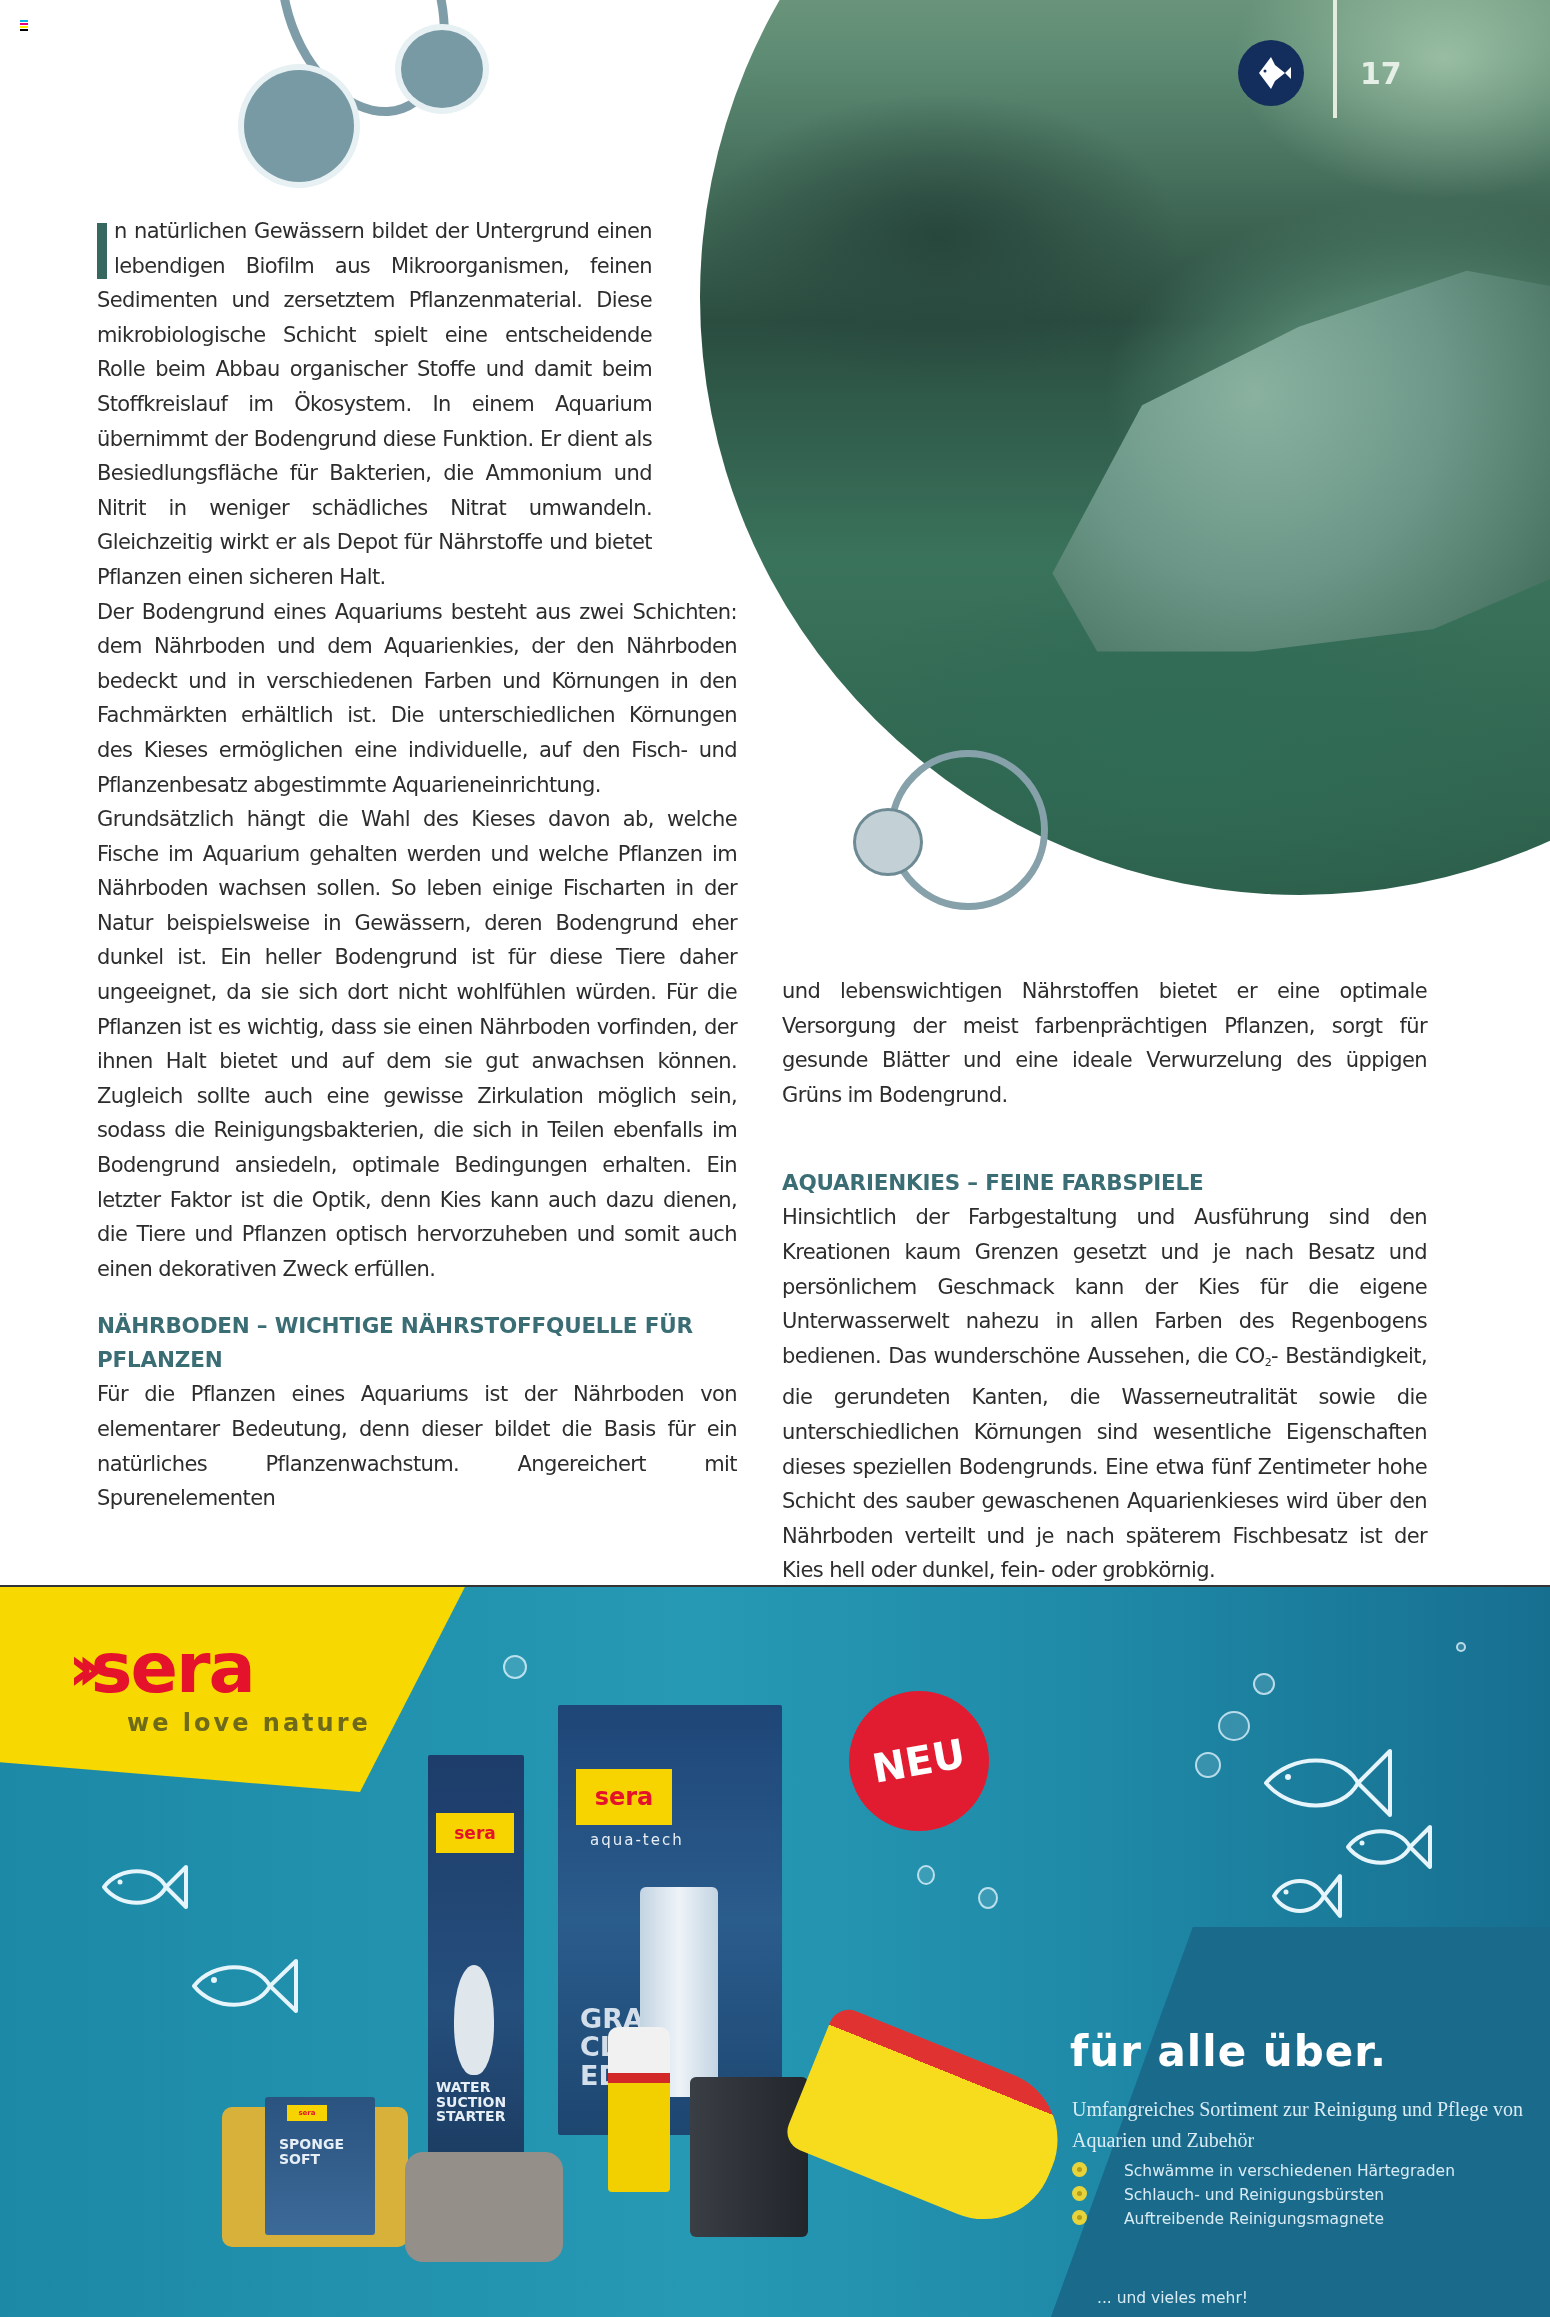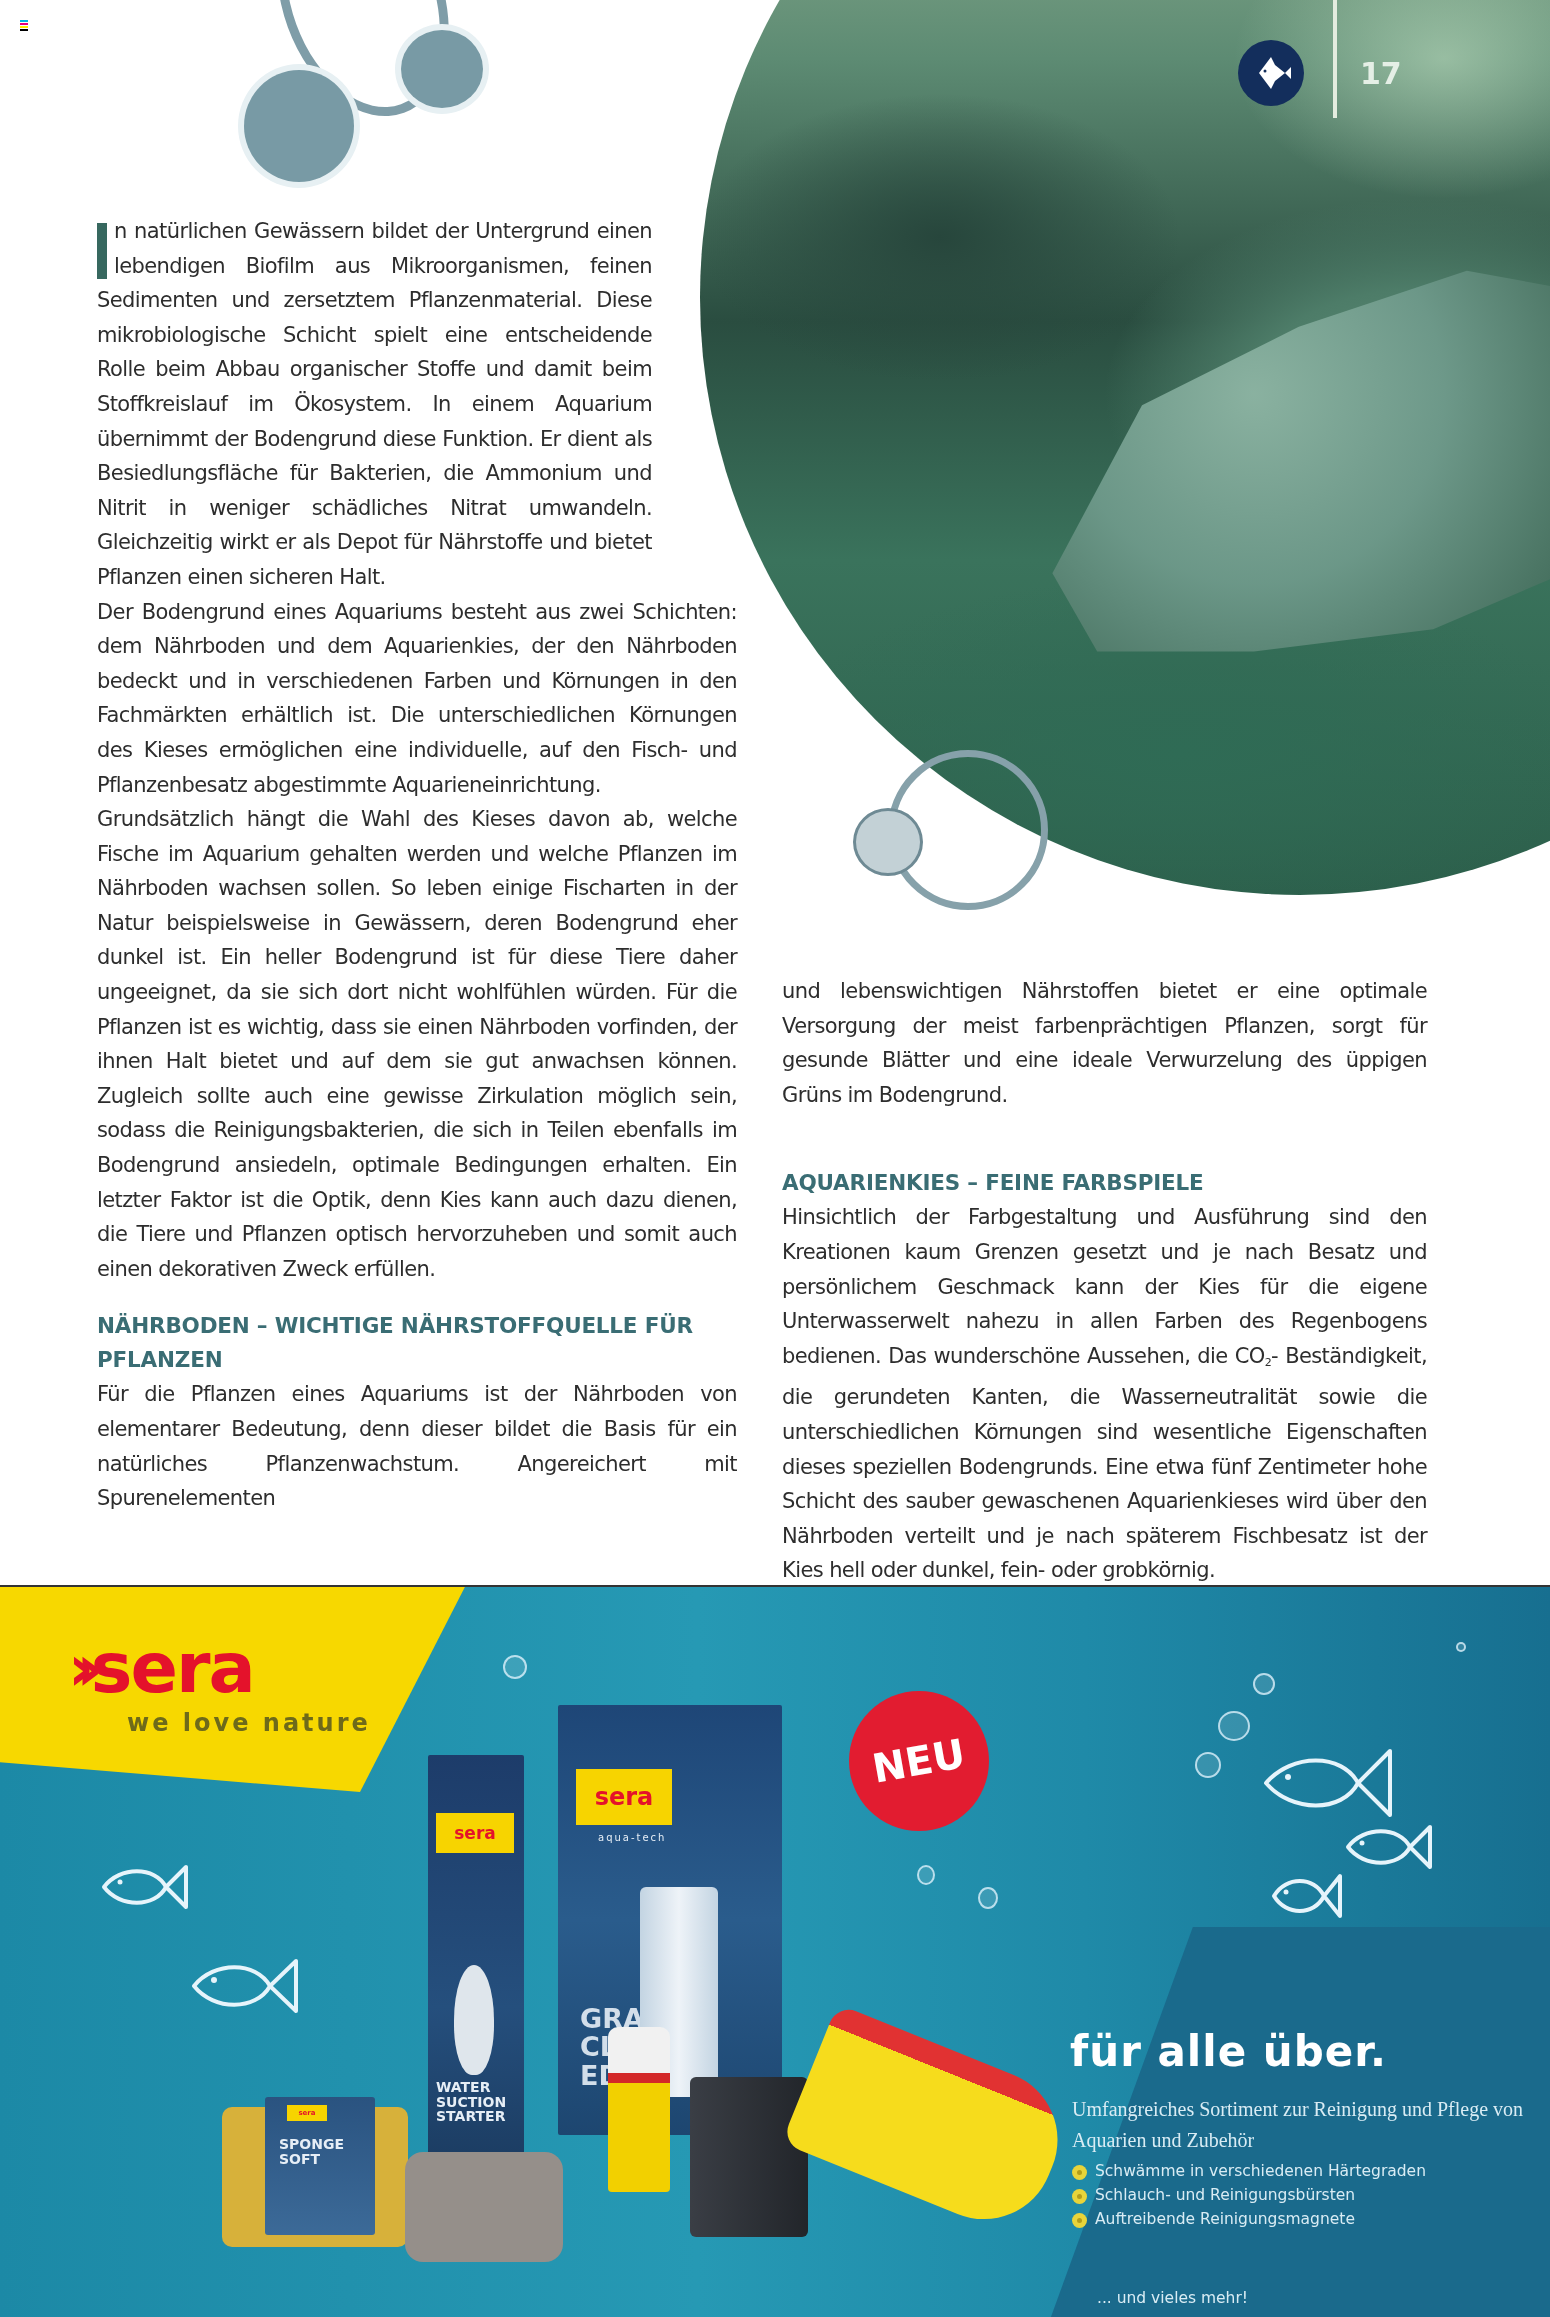--- a/index.html
+++ b/index.html
@@ -77,21 +77,21 @@
   .bottle { left: 608px; top: 440px; width: 62px; height: 165px; background: linear-gradient(180deg,#f1f1f1 0 28%, #d32828 28% 34%, #f2d000 34% 100%); border-radius: 10px 10px 4px 4px; }
   .magnet { left: 690px; top: 490px; width: 118px; height: 160px; background: linear-gradient(90deg,#3a3e45,#22252a); border-radius: 6px; }
   .roll { left: 800px; top: 460px; width: 260px; height: 150px; background: linear-gradient(180deg,#e13232 0 15%, #f6dc1c 15% 100%); border-radius: 20px 70px 70px 20px; transform: rotate(22deg); }
   .sponge-yellow { left: 222px; top: 520px; width: 186px; height: 140px; background: #d7b13a; border-radius: 10px; }
   .sponge-card { left: 265px; top: 510px; width: 110px; height: 138px; background: linear-gradient(180deg,#2a5380,#3c6a98); border-radius: 3px; }
   .sponge-grey { left: 405px; top: 565px; width: 158px; height: 110px; background: #958f8a; border-radius: 18px; }
 
   .ad-headline { position: absolute; left: 1070px; top: 440px; font-family: "DejaVu Sans", sans-serif; font-weight: bold; font-size: 42px; color: #ffffff; letter-spacing: 1px; }
   .ad-sub { position: absolute; left: 1072px; top: 507px; font-family: Liberation Serif, serif; font-size: 20px; line-height: 31px; color: #d9ecf4; width: 470px; }
   .ad-list { position: absolute; left: 1072px; top: 575px; font-family: "DejaVu Sans", sans-serif; font-size: 15.5px; color: #d9ecf4; list-style: none; }
-  .ad-list li { display: flex; align-items: flex-end; margin-bottom: 6px; }
+  .ad-list li { display: flex; align-items: flex-start; margin-bottom: 6px; gap: 29px; }
   .bullet { width: 15px; height: 15px; border-radius: 50%; background: #e8d43a; margin-right: 8px; display: inline-block; position: relative; }
   .bullet::after { content: ""; position: absolute; left: 5px; top: 5px; width: 5px; height: 5px; background: #b39d1a; border-radius: 50%; }
   .ad-more { position: absolute; left: 1097px; top: 702px; font-family: "DejaVu Sans", sans-serif; font-size: 15.5px; color: #d9ecf4; }
 
   .fish { position: absolute; }
   .bubble { position: absolute; border-radius: 50%; border: 2px solid rgba(230,245,255,0.75); background: rgba(255,255,255,0.12); }
 </style>
 </head>
 <body>
 
@@ -182,21 +182,21 @@
     <circle cx="16" cy="20" r="2.5" fill="#e6f4fb"></circle>
   </svg>
 
   <div class="product box-tall">
     <div class="box-sera-tag" style="left:8px;top:58px;width:78px;height:40px;font-size:17px">sera</div>
     <div style="position:absolute;left:26px;top:210px;width:40px;height:110px;border-radius:50% 50% 45% 45%;background:#dfe6ec"></div>
     <div class="box-label" style="left:8px;top:325px;width:80px;font-size:14px">WATER SUCTION STARTER</div>
   </div>
   <div class="product box-main">
     <div class="box-sera-tag" style="left:18px;top:64px;width:96px;height:56px;font-size:24px">sera</div>
-    <div class="box-label" style="left:40px;top:128px;font-size:10px;font-weight:normal;letter-spacing:2px">aqua-tech</div>
+    <div class="box-label" style="left:32px;top:128px;font-size:15px;font-weight:normal;letter-spacing:2px">aqua-tech</div>
     <div class="box-label" style="left:22px;top:300px;width:150px;font-size:27px;opacity:0.9">GRAVEL CLEANER EDGE</div>
   </div>
   <div class="cleaner-tube"></div>
   <div class="product bottle"></div>
   <div class="product magnet"></div>
   <div class="product roll"></div>
   <div class="product sponge-yellow"></div>
   <div class="product sponge-card">
     <div class="box-sera-tag" style="left:22px;top:8px;width:40px;height:16px;font-size:7px">sera</div>
     <div class="box-label" style="left:14px;top:40px;width:90px;font-size:14px">SPONGE SOFT</div>

